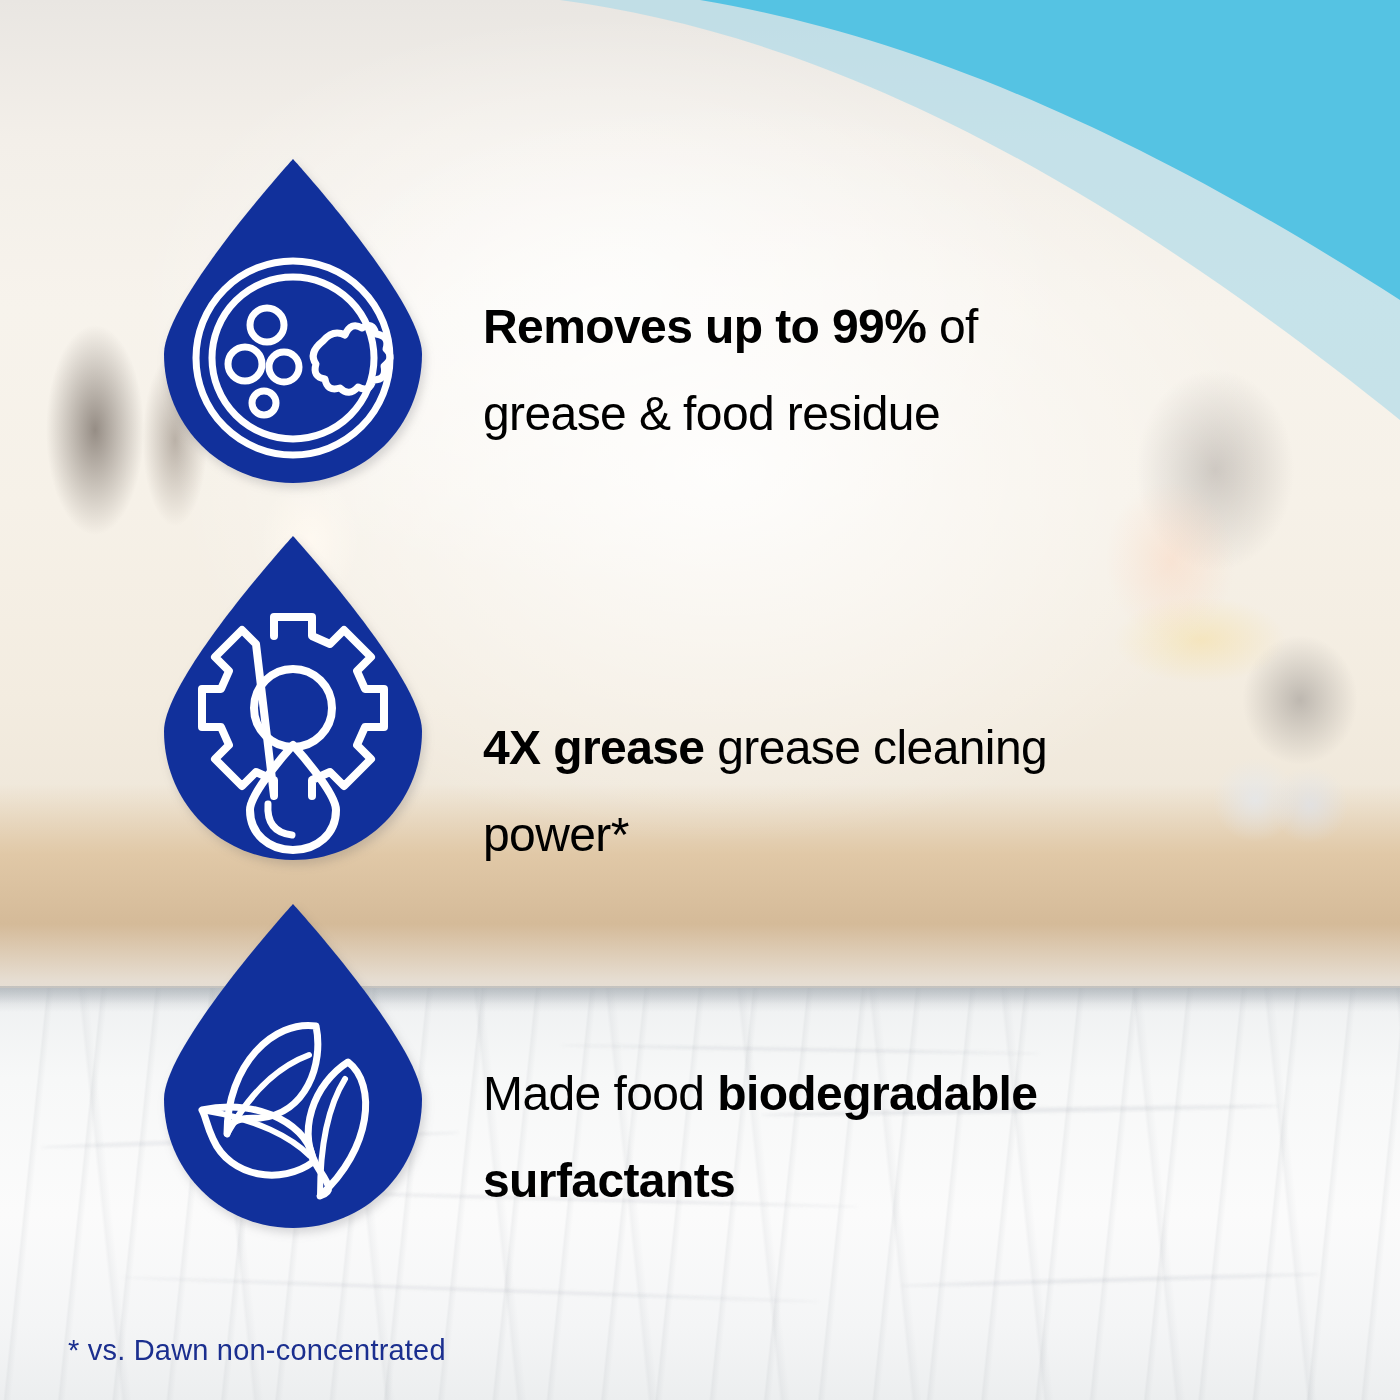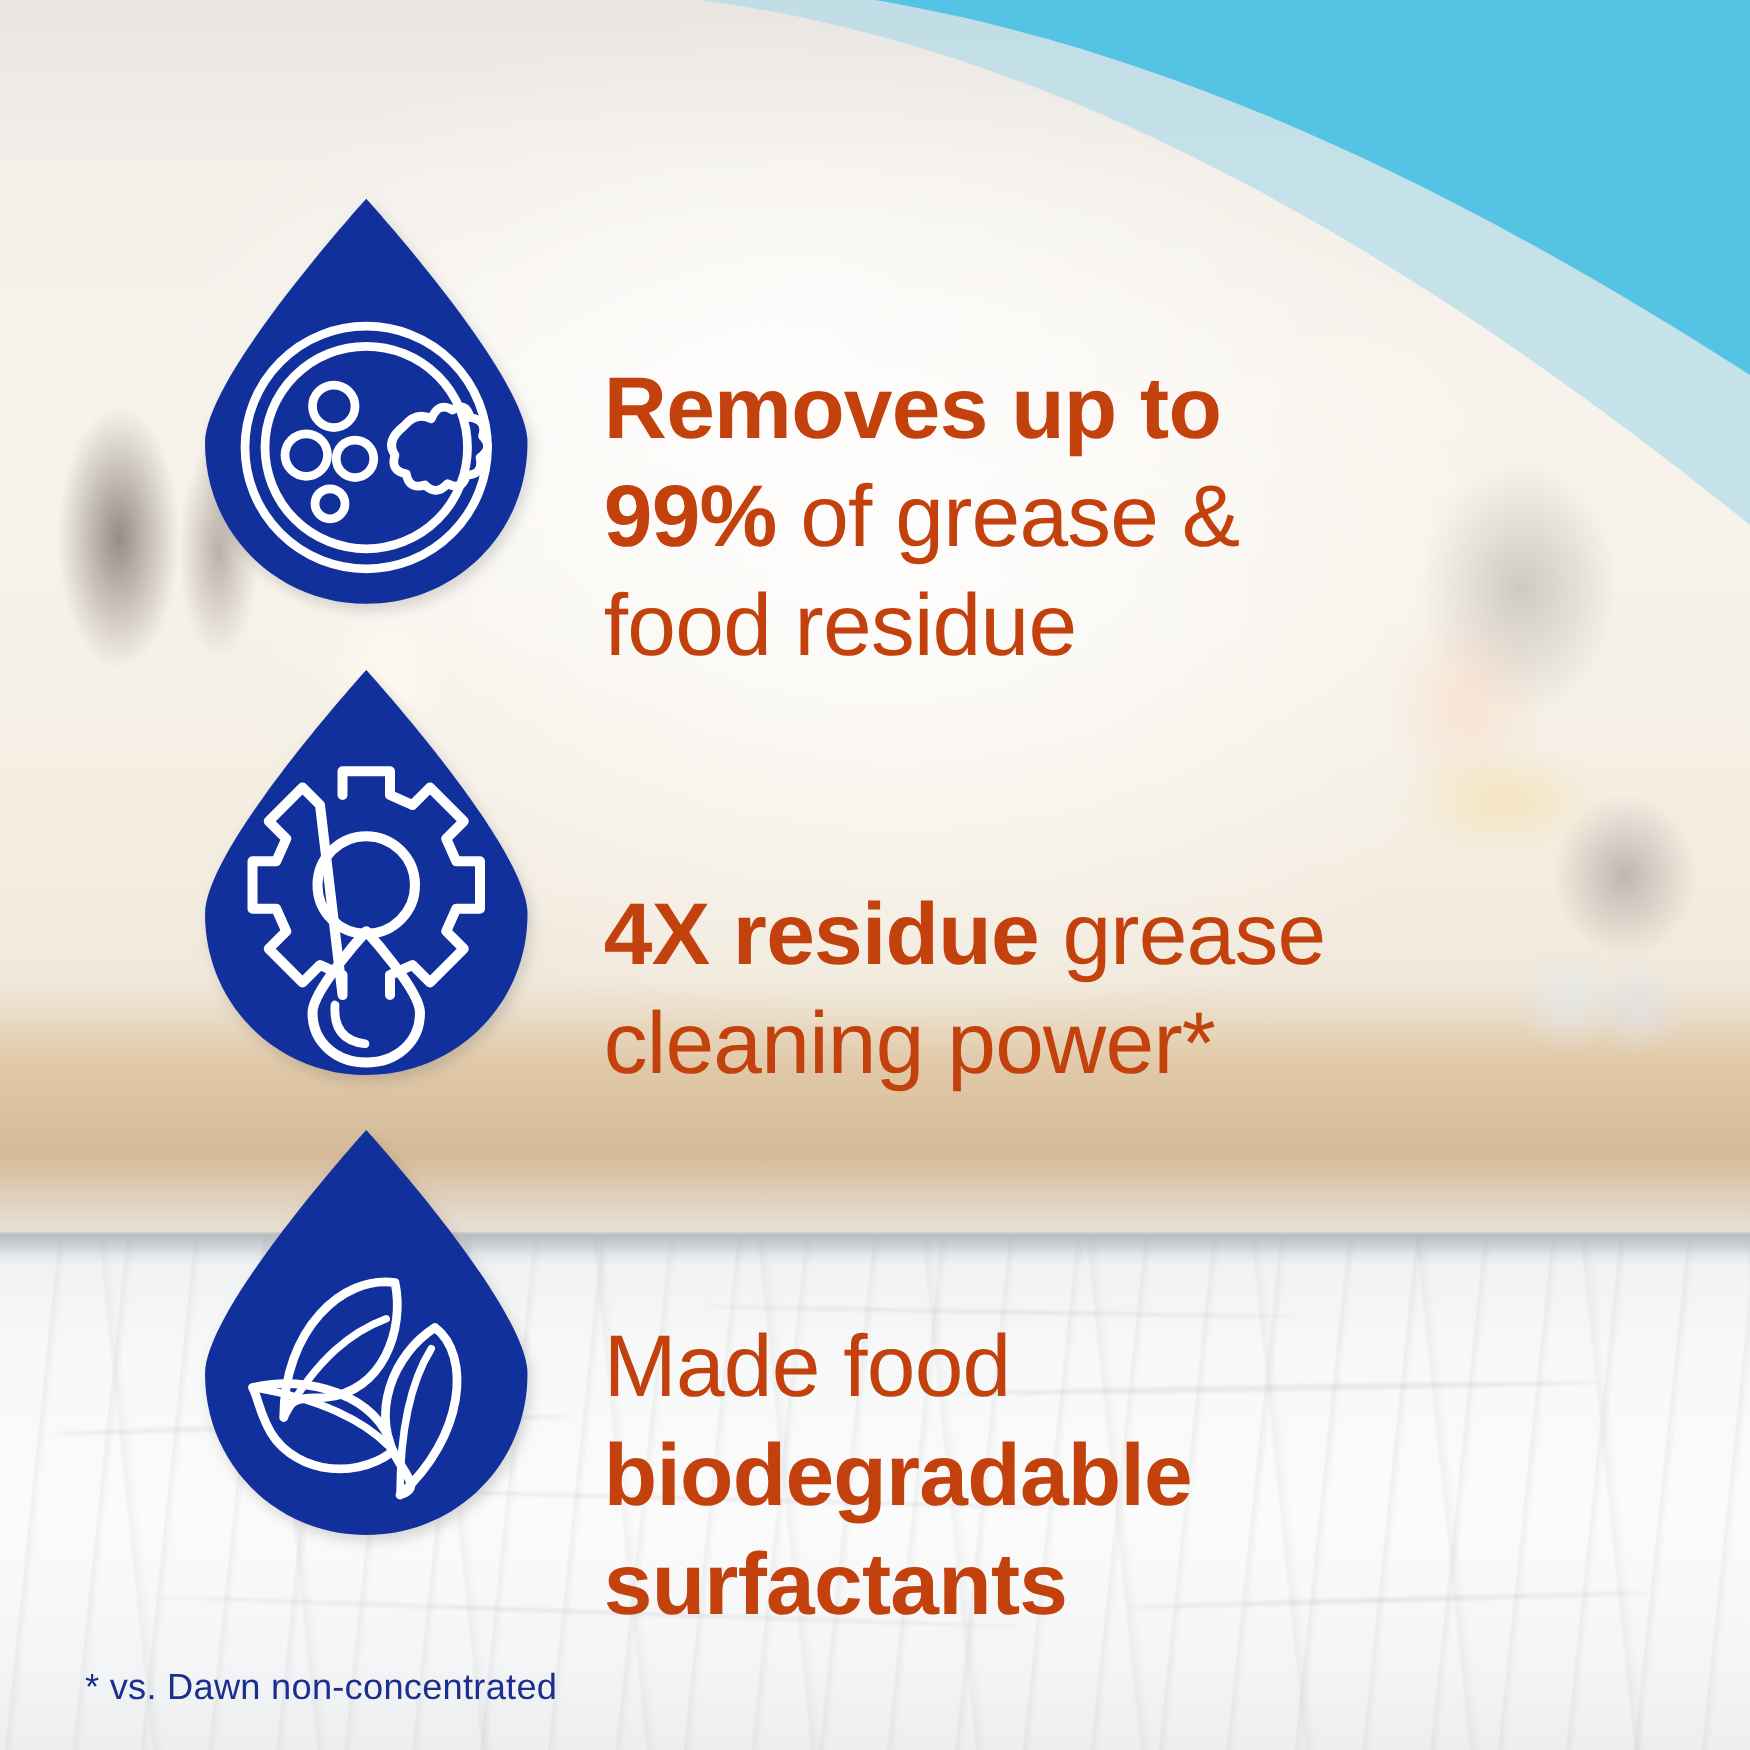--- a/index.html
+++ b/index.html
@@ -108,22 +108,22 @@
   .row-3 { left:160px; top:900px; }
 
   .drop-wrap {
     width:266px; height:332px;
     position:relative; flex:0 0 auto;
     filter:drop-shadow(3px 5px 5px rgba(70,70,80,.20));
   }
   .drop-wrap svg { display:block; width:100%; height:100%; }
 
   .benefit-text {
-    color:#c2410c;
-    font-size:70px;
+    color:#000000;
+    font-size:48px;
     line-height:87px;
     letter-spacing:-0.6px;
     font-weight:400;
     white-space:pre-line;
   }
   .benefit-text .b { font-weight:700; }
 
   .txt-1 { position:absolute; left:483px; top:196px; width:640px; }
   .txt-2 { position:absolute; left:483px; top:617px; width:640px; }
   .txt-3 { position:absolute; left:483px; top:963px; width:640px; }
@@ -196,21 +196,21 @@
                    L42 157 L61 157 L69 139 L55 125
                    L82 98 L96 112 Z"></path>
           <circle cx="133" cy="176" r="39"></circle>
           <path d="M133 227 C133 227 176 274 176 292 C176 316 157 332 133 332 C109 332 90 316 90 292 C90 274 133 227 133 227 Z" transform="translate(0,-14) scale(1)"></path>
           <path stroke-width="7" d="M108 272 q-2 28 24 31"></path>
         </g>
       </svg>
     </div>
   </div>
   <div class="benefit-text txt-2">
-    <span class="b">4X residue</span><span> grease cleaning power*</span>
+    <span class="b">4X grease</span><span> grease cleaning power*</span>
   </div>
 
   <div class="row row-3">
     <div class="drop-wrap">
       <svg viewBox="0 0 266 332">
         <path fill="#11309b" d="M133 4 C133 4 262 146 262 199 C262 272 204 328 133 328 C62 328 4 272 4 199 C4 146 133 4 133 4 Z"></path>
         <g fill="none" stroke="#ffffff" stroke-width="7" stroke-linecap="round" stroke-linejoin="round">
 
           <path d="M67 234 C67 164 114 120 156 126 C164 164 146 214 100 218 C83 219 72 216 67 234 Z"></path>
           <path stroke-width="6" d="M67 234 C94 186 122 165 149 155"></path>

